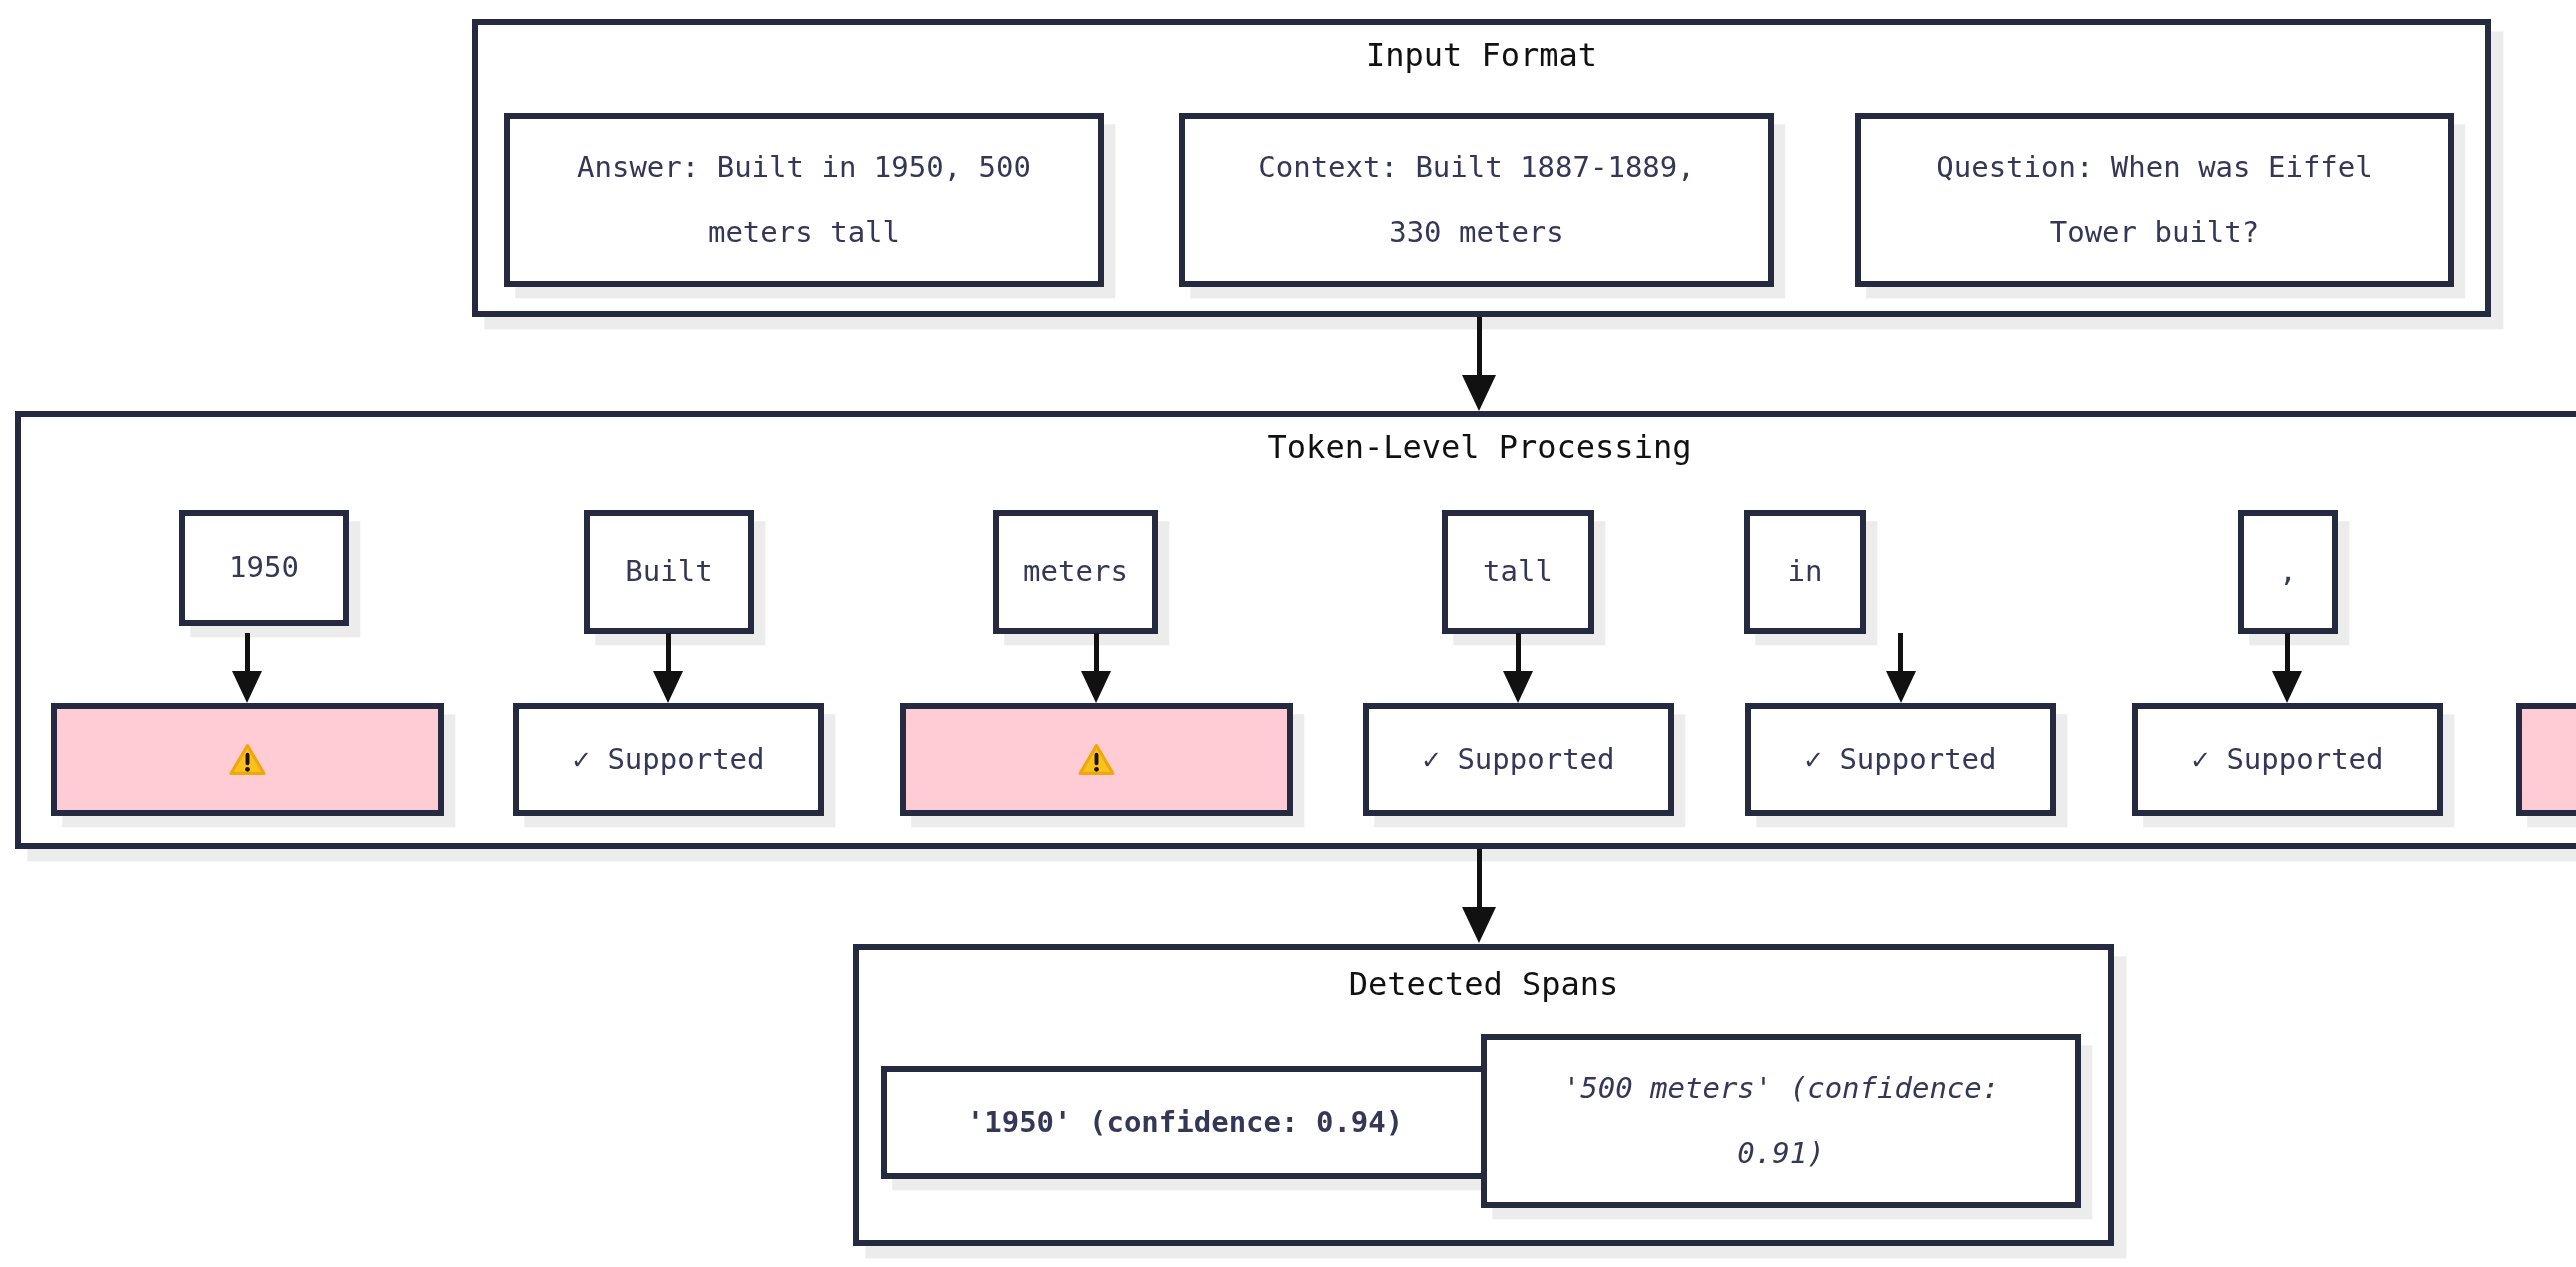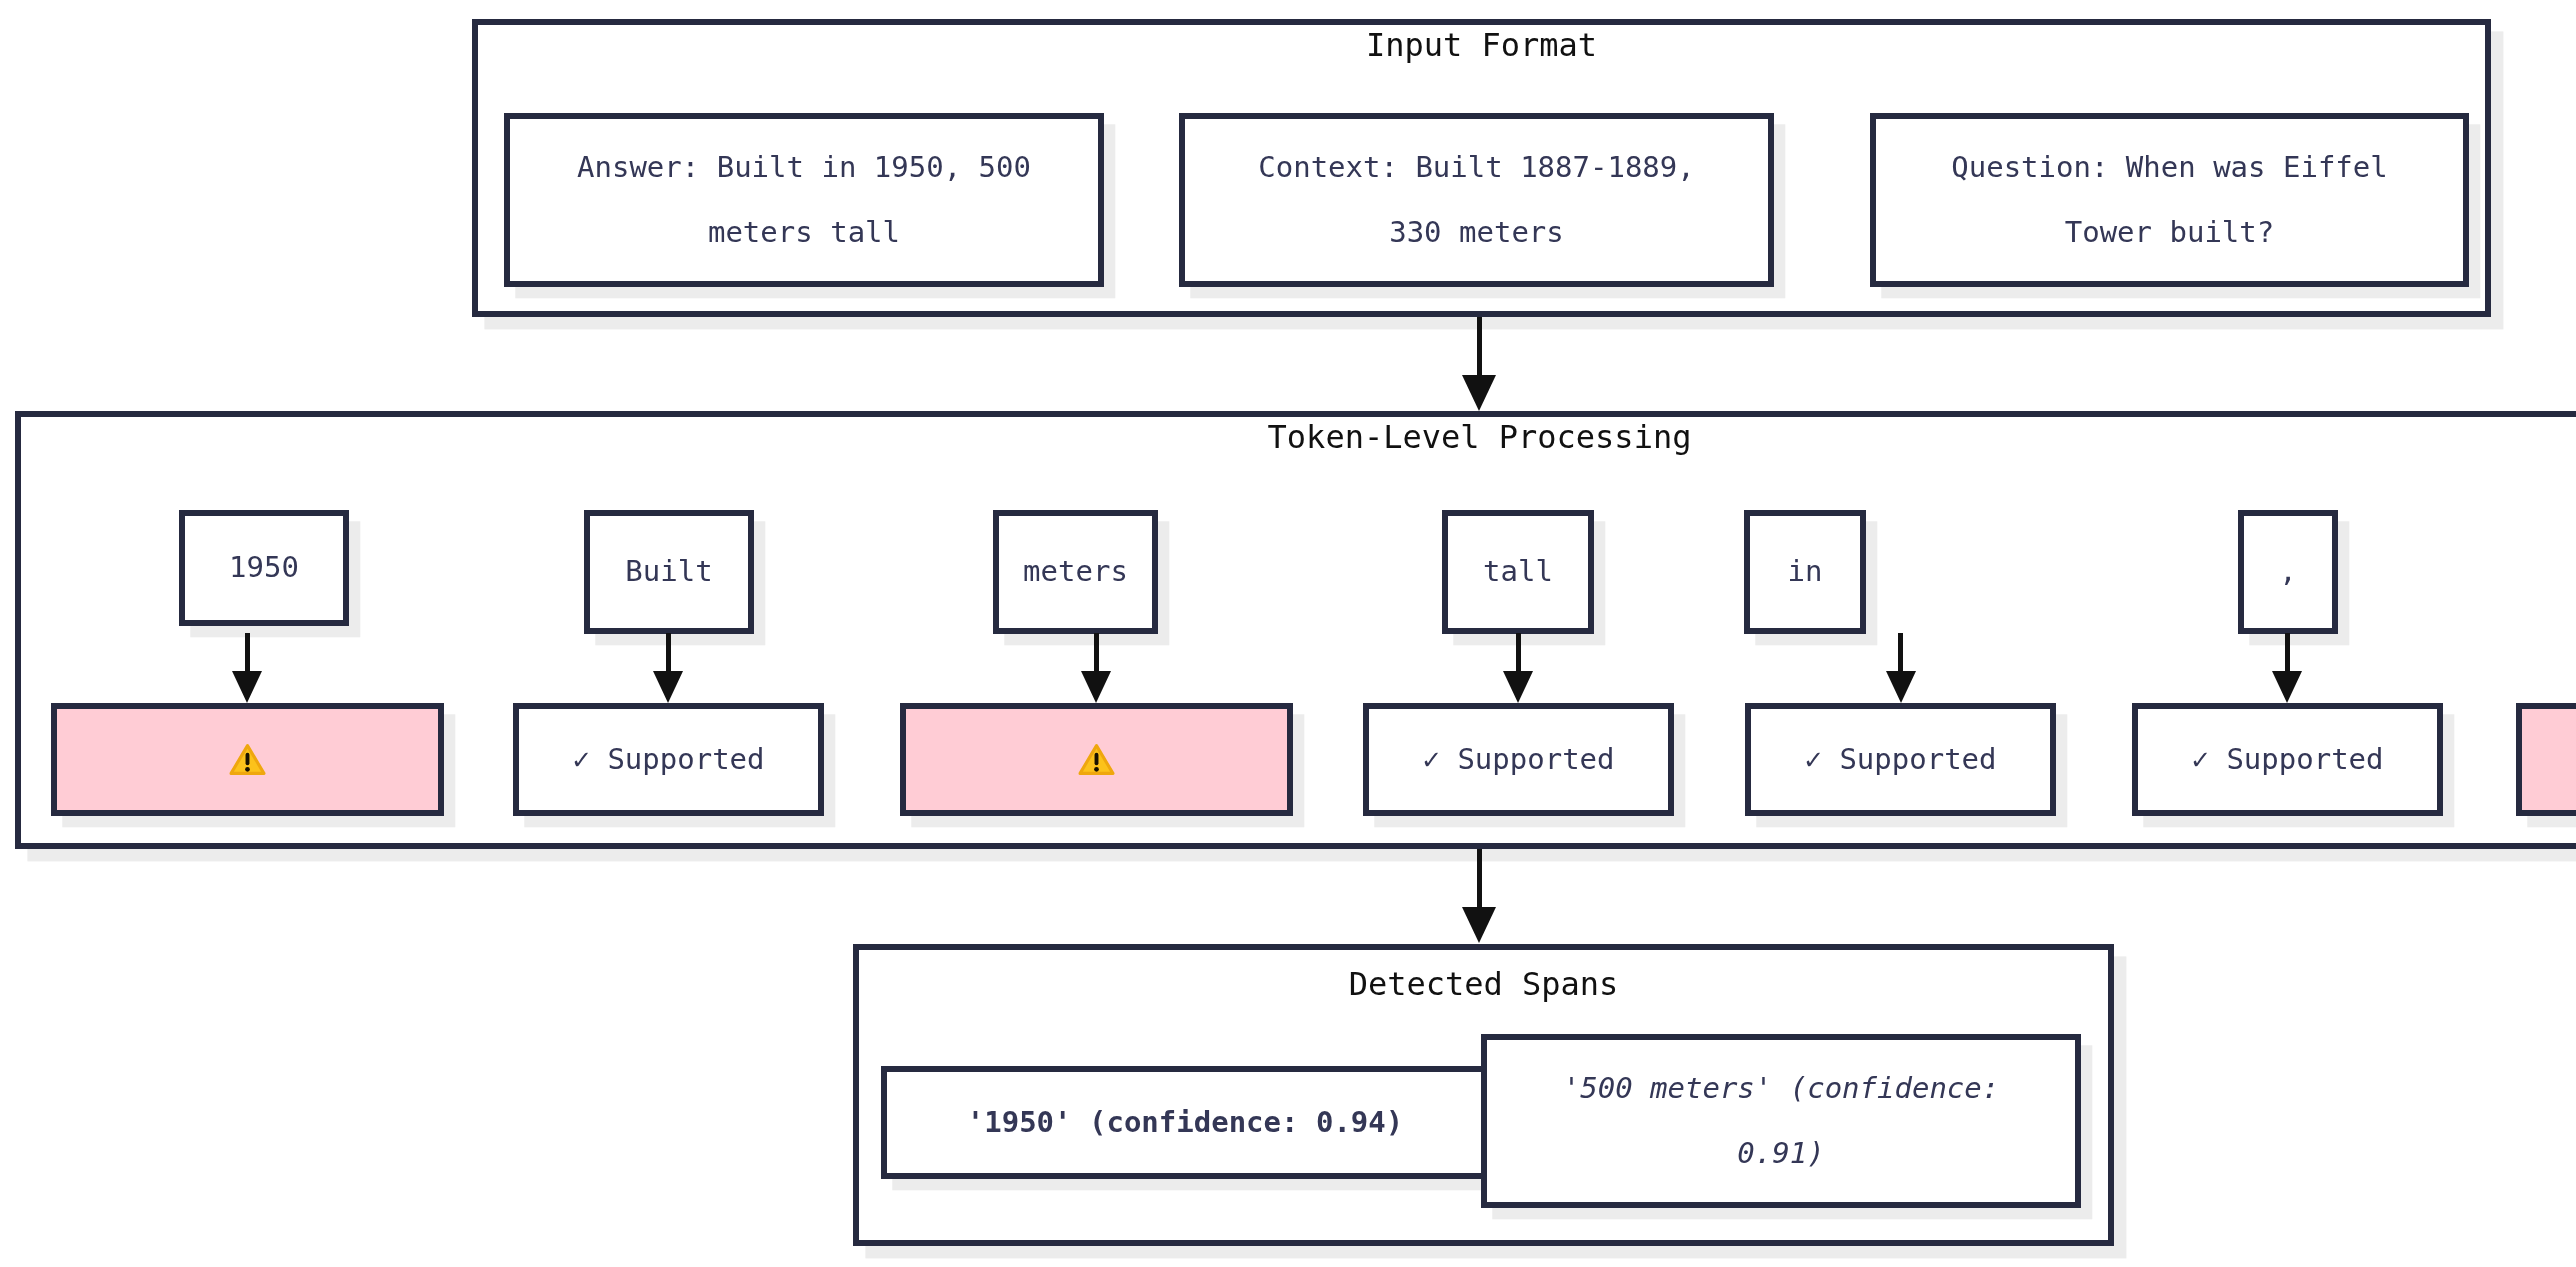--- a/index.html
+++ b/index.html
@@ -17,21 +17,21 @@
     width:2959px;height:1267px;position:relative;
   }
   #canvas{position:relative;width:2959px;height:1267px;background:#ffffff;overflow:hidden;}
 
   .section{
     position:absolute;background:#ffffff;
     border:6.2px solid var(--border);
     box-shadow:12.4px 12.4px 0 var(--shadow);
   }
   .section-title{
-    text-align:center;padding-top:1px;
+    text-align:center;padding-top:11px;
     font-size:32px;color:var(--title-text);
     letter-spacing:0;
   }
   .node{
     position:absolute;background:#ffffff;
     border:6.2px solid var(--border);
     box-shadow:11.3px 11.3px 0 var(--shadow);
     display:flex;align-items:center;justify-content:center;
     text-align:center;color:var(--node-text);
     font-size:29px;line-height:2.25;
@@ -58,21 +58,21 @@
 
 <div id="canvas">
 
   <div class="section" style="left:472px;top:19px;width:2019px;height:298px;">
     <div class="section-title">Input Format</div>
 
     <div class="node" style="left:26px;top:88px;width:600px;height:174px;">Answer: Built in 1950, 500
 meters tall</div>
     <div class="node" style="left:701px;top:88px;width:595px;height:174px;">Context: Built 1887-1889,
 330 meters</div>
-    <div class="node" style="left:1377px;top:88px;width:599px;height:174px;margin-left:15px;">Question: When was Eiffel
+    <div class="node" style="left:1377px;top:88px;width:599px;height:174px;">Question: When was Eiffel
 Tower built?</div>
   </div>
 
   <div class="vline" style="left:1477px;top:317px;height:61px;"></div>
   <div class="ahead" style="left:1462px;top:375px;"></div>
 
   <div class="section" style="left:15px;top:411px;width:2929px;height:438px;">
     <div class="section-title">Token-Level Processing</div>
 
     <div class="node" style="left:151px;top:93px;width:170px;height:116px;margin-left:7px;">1950</div>

